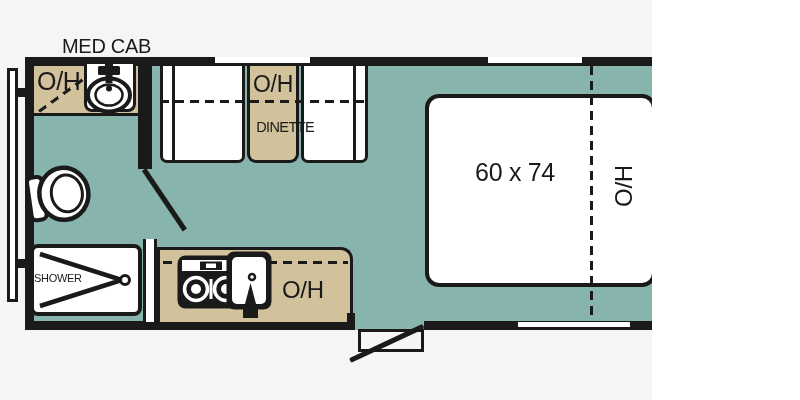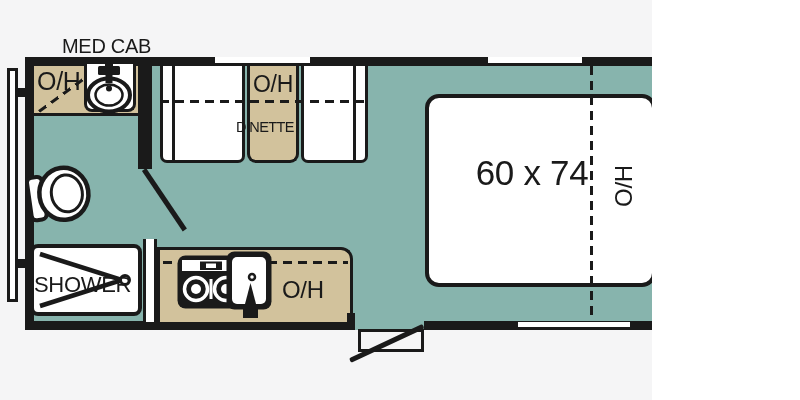--- a/index.html
+++ b/index.html
@@ -53,35 +53,35 @@
       <ellipse cx="38" cy="30.5" rx="24.5" ry="26" fill="#fff" stroke="#1a1a1a" stroke-width="4.5"></ellipse>
       <ellipse cx="41" cy="30.5" rx="15.5" ry="18.5" fill="#fff" stroke="#1a1a1a" stroke-width="3"></ellipse>
     </g>
   </svg>
 
   <div class="abs" style="left:30px;top:244px;width:112px;height:72px;background:var(--fix);border:4px solid var(--ink);border-radius:8px;box-sizing:border-box;"></div>
   <svg class="abs" style="left:34px;top:248px;" width="104" height="64" viewBox="0 0 104 64">
     <path d="M6 6 L88 32 L6 58" fill="none" stroke="#1a1a1a" stroke-width="4.5"></path>
     <circle cx="91" cy="32" r="4.5" fill="#fff" stroke="#1a1a1a" stroke-width="3"></circle>
   </svg>
-  <div class="label" style="left:34px;top:272px;font-size:22px;">SHOWER</div>
+  <div class="label" style="left:34px;top:272px;font-size:11px;">SHOWER</div>
 
   <div class="line" style="left:138px;top:57px;width:14px;height:112px;"></div>
   <div class="line" style="left:144px;top:167px;width:73px;height:5px;transform:rotate(56deg);transform-origin:left center;"></div>
 
   <div class="abs" style="left:143px;top:239px;width:14px;height:83px;background:var(--fix);border-left:3.5px solid var(--ink);border-right:3.5px solid var(--ink);box-sizing:border-box;"></div>
 
   <div class="abs" style="left:160px;top:66px;width:85px;height:97px;background:var(--fix);border:3px solid var(--ink);border-top:none;border-radius:0 0 7px 7px;box-sizing:border-box;"></div>
   <div class="line" style="left:172px;top:66px;width:3px;height:95px;"></div>
   <div class="abs" style="left:247px;top:66px;width:52px;height:97px;background:var(--cab);border:3px solid var(--ink);border-top:none;border-radius:0 0 9px 9px;box-sizing:border-box;"></div>
   <div class="abs" style="left:301px;top:66px;width:67px;height:97px;background:var(--fix);border:3px solid var(--ink);border-top:none;border-radius:0 0 7px 7px;box-sizing:border-box;"></div>
   <div class="line" style="left:353px;top:66px;width:3px;height:95px;"></div>
   <div class="dash-h" style="left:160px;top:100px;width:208px;"></div>
   <div class="label" style="left:247px;top:71px;width:52px;text-align:center;font-size:23px;">O/H</div>
-  <div class="label" style="left:236px;top:119px;width:58px;text-align:left;font-size:14.5px;letter-spacing:-0.6px;">DINETTE</div>
+  <div class="label" style="left:256px;top:119px;width:58px;text-align:right;font-size:14.5px;letter-spacing:-0.6px;">DINETTE</div>
 
   <div class="abs" style="left:157px;top:247px;width:196px;height:75px;background:var(--cab);border:3px solid var(--ink);border-bottom:none;border-radius:0 12px 0 0;box-sizing:border-box;"></div>
   <div class="dash-h" style="left:163px;top:261px;width:185px;"></div>
   <svg class="abs" style="left:176px;top:254px;" width="70" height="56" viewBox="0 0 70 56">
     <rect x="1.5" y="1.5" width="67" height="53" rx="8" fill="#1a1a1a"></rect>
     <rect x="6" y="6" width="58" height="11" fill="#fff"></rect>
     <rect x="24" y="7.5" width="22" height="8.5" fill="#1a1a1a"></rect>
     <rect x="30" y="9.5" width="10" height="4.5" fill="#fff"></rect>
     <circle cx="20" cy="35" r="11.5" fill="none" stroke="#fff" stroke-width="3.5"></circle>
     <circle cx="20" cy="35" r="5" fill="#fff"></circle>
@@ -97,21 +97,21 @@
     <rect x="18" y="58" width="15" height="10" fill="#1a1a1a"></rect>
   </svg>
   <div class="label" style="left:282px;top:276px;font-size:24px;">O/H</div>
 
   <div class="abs" style="left:354px;top:319px;width:70px;height:11px;background:var(--floor);"></div>
   <div class="line" style="left:347px;top:313px;width:8px;height:17px;"></div>
   <div class="abs" style="left:358px;top:329px;width:66px;height:23px;border:3.5px solid var(--ink);box-sizing:border-box;"></div>
   <div class="line" style="left:350px;top:358px;width:81px;height:5px;transform:rotate(-25deg);transform-origin:left center;border-radius:2px;"></div>
 
   <div class="abs" style="left:425px;top:94px;width:231px;height:193px;background:var(--fix);border:4px solid var(--ink);border-radius:14px;box-sizing:border-box;"></div>
-  <div class="label" style="left:425px;top:158px;width:214px;text-align:center;font-size:35px;line-height:29px;">
+  <div class="label" style="left:408px;top:158px;width:214px;text-align:center;font-size:25px;line-height:29px;">
     <div>60 x 74</div>
   </div>
   <div class="dash-v" style="left:590px;top:66px;height:255px;"></div>
   <div class="label rot" style="left:599px;top:173px;width:50px;height:26px;line-height:26px;text-align:center;font-size:24px;">O/H</div>
 
   <svg class="abs" style="left:676px;top:98px;" width="124" height="184" viewBox="0 0 124 184">
     <line x1="0" y1="12" x2="98" y2="90" stroke="#1a1a1a" stroke-width="4.5"></line>
     <line x1="0" y1="172" x2="98" y2="94" stroke="#1a1a1a" stroke-width="4.5"></line>
     <line x1="0" y1="26" x2="89" y2="96" stroke="#1a1a1a" stroke-width="2.5"></line>
     <line x1="0" y1="158" x2="89" y2="88" stroke="#1a1a1a" stroke-width="2.5"></line>

